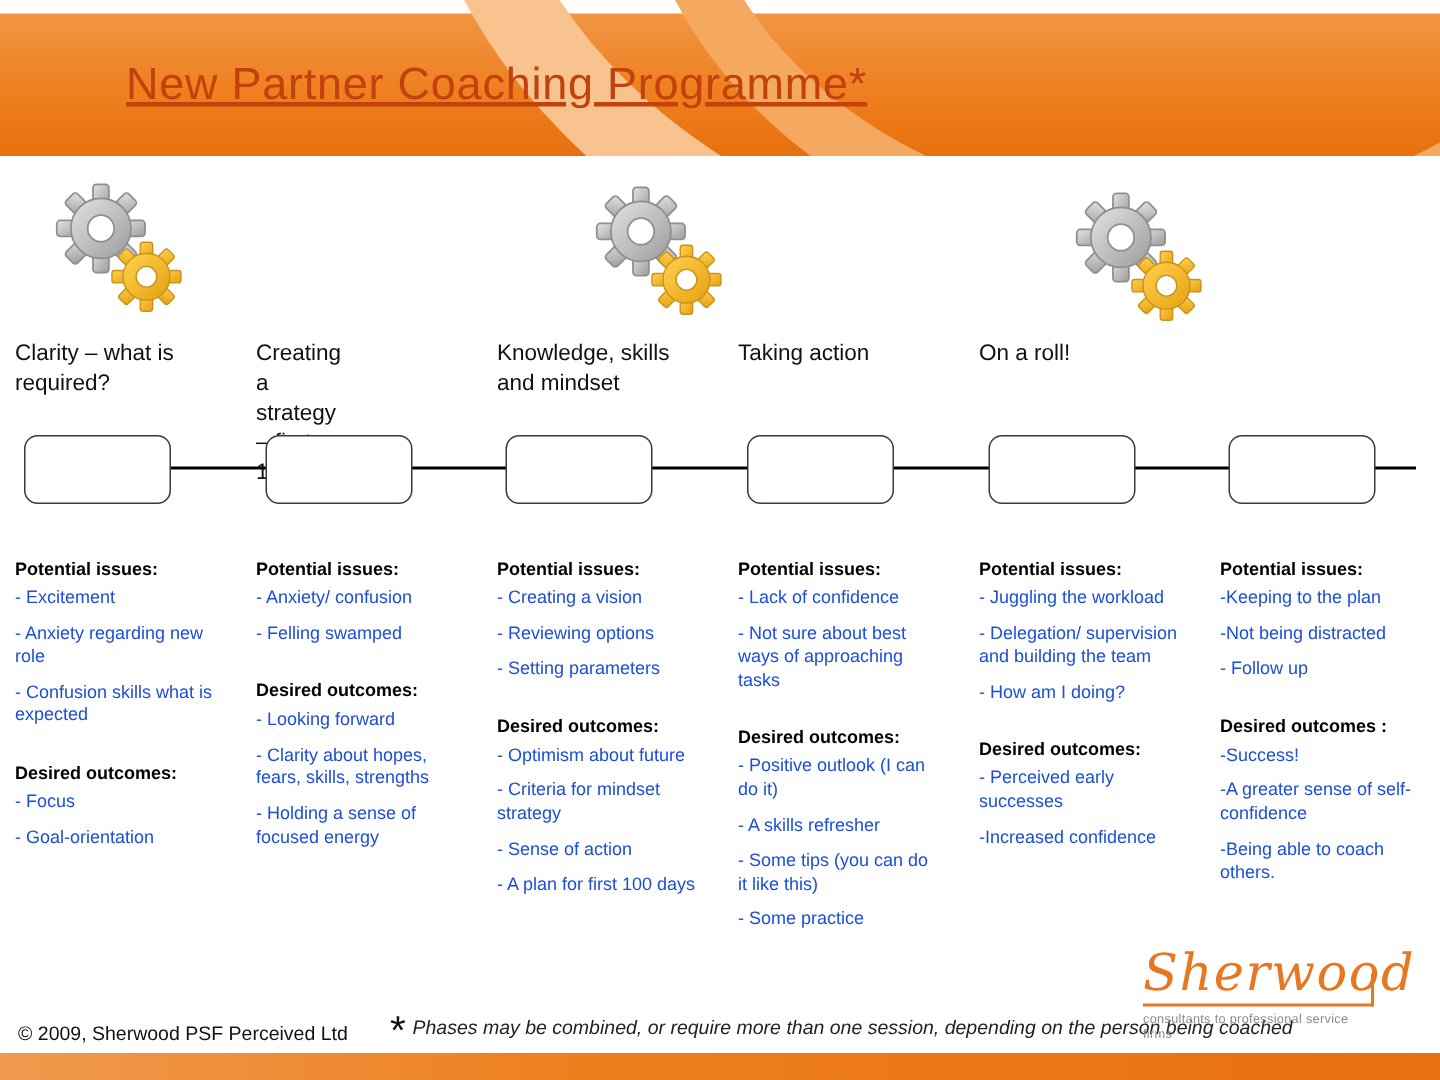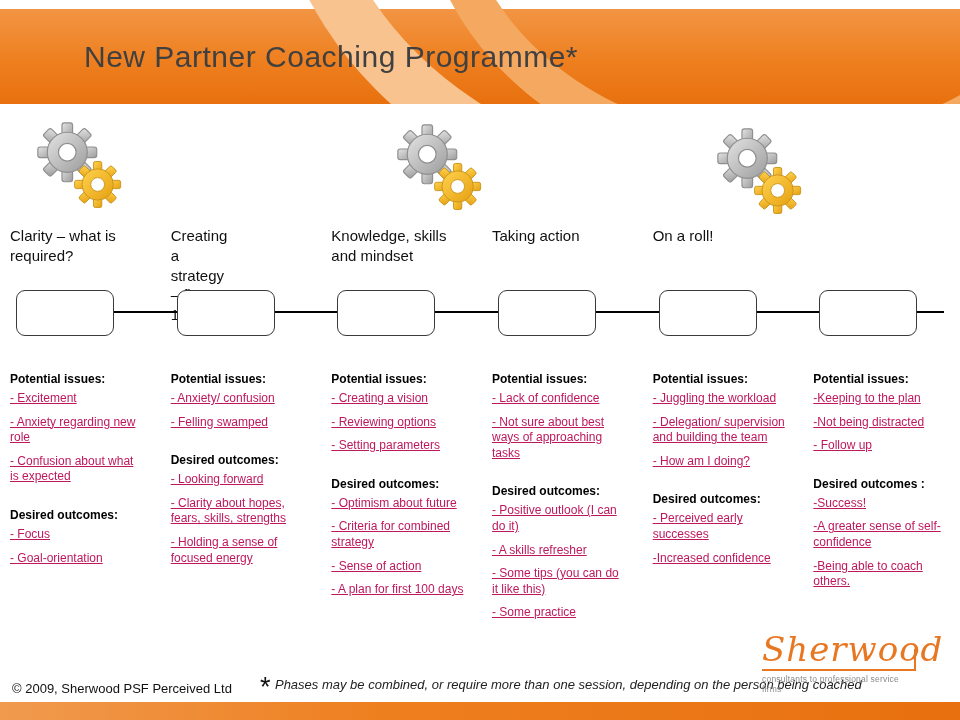--- a/index.html
+++ b/index.html
@@ -8,22 +8,22 @@
     background:#ffffff; font-family:"Liberation Sans", sans-serif; color:#1a1a1a;
   }
 
   
   .header { position:absolute; top:0; left:0; width:100%; height:104px; overflow:hidden; background:#fff; }
   .header-band { position:absolute; left:0; right:0; top:9px; bottom:0;
     background:linear-gradient(180deg,#f29544 0%, #ee7f1f 55%, #e8700e 100%); }
   .arc { position:absolute; border-radius:50%; }
   .arc2 { width:820px; height:660px; right:-240px; top:-540px; border:55px solid #f8c38f; }
   .arc1 { width:640px; height:520px; right:-180px; top:-420px; border:40px solid #f5a860; }
-  .slide-title { position:absolute; left:84px; top:40px; color:#404040;
-    font-size:30px; font-weight:400; letter-spacing:0.5px; white-space:nowrap; }
+  .slide-title { position:absolute; left:84px; top:40px; color:#c2410c;
+    font-size:30px; font-weight:400; letter-spacing:0.5px; white-space:nowrap;text-decoration:underline; }
 
   
   .gears { position:absolute; }
   .g1 { left:36px;  top:120px; }
   .g2 { left:396px; top:122px; }
   .g3 { left:716px; top:126px; }
 
   
   .grid6 { position:absolute; left:0; right:0; padding:0 14px 0 10px;
     display:grid; grid-template-columns:repeat(6,1fr); column-gap:28px; }
@@ -38,21 +38,21 @@
   .timeline { position:absolute; left:0; right:0; top:290px; height:48px; }
   .timeline-line { position:absolute; left:16px; right:16px; top:21px; height:2px; background:#000; }
   .boxes { top:290px; }
   .box { position:relative; z-index:1; width:96px; height:44px; margin-left:6px;
     border:1.5px solid #3a3a3a; border-radius:9px; background:#ffffff; }
 
   
   .details { top:372px; }
   .heading { font-size:12px; font-weight:bold; color:#000; margin-bottom:5px; }
   .heading.outcomes { margin-top:23px; }
-  .item { font-size:12px; line-height:1.3; margin-bottom:8px; color:#be185d;text-decoration:underline; }
+  .item { font-size:12px; line-height:1.3; margin-bottom:8px; color:#1d4ed8; }
 
   
   .copyright { position:absolute; left:12px; top:681px; font-size:13px; color:#111; }
   .footnote { position:absolute; left:260px; top:672px; white-space:nowrap; }
   .footnote .star { font-size:27px; font-style:normal; vertical-align:-7px; color:#111; }
   .footnote .note-text { font-size:13px; font-style:italic; color:#222; }
 
   .logo { position:absolute; left:762px; top:632px; width:154px; }
   .logo-name { font-family:"DejaVu Serif", serif; font-style:italic; font-size:34px;
     line-height:1.05; color:#E87722; letter-spacing:1px; }
@@ -173,21 +173,21 @@
         <div class="box"></div>
       </div>
   </div>
 
   <div class="grid6 details">
 
     <div class="col">
       <div class="heading">Potential issues:</div>
       <div class="item">- Excitement</div>
       <div class="item">- Anxiety regarding new role</div>
-      <div class="item">- Confusion about what is expected</div>
+      <div class="item">- Confusion skills what is expected</div>
       <div class="heading outcomes">Desired outcomes:</div>
       <div class="item">- Focus</div>
       <div class="item">- Goal-orientation</div>
     </div>
 
     <div class="col">
       <div class="heading">Potential issues:</div>
       <div class="item">- Anxiety/ confusion</div>
       <div class="item">- Felling swamped</div>
       <div class="heading outcomes">Desired outcomes:</div>
@@ -196,21 +196,21 @@
       <div class="item">- Holding a sense of focused energy</div>
     </div>
 
     <div class="col">
       <div class="heading">Potential issues:</div>
       <div class="item">- Creating a vision</div>
       <div class="item">- Reviewing options</div>
       <div class="item">- Setting parameters</div>
       <div class="heading outcomes">Desired outcomes:</div>
       <div class="item">- Optimism about future</div>
-      <div class="item">- Criteria for combined strategy</div>
+      <div class="item">- Criteria for mindset strategy</div>
       <div class="item">- Sense of action</div>
       <div class="item">- A plan for first 100 days</div>
     </div>
 
     <div class="col">
       <div class="heading">Potential issues:</div>
       <div class="item">- Lack of confidence</div>
       <div class="item">- Not sure about best ways of approaching tasks</div>
       <div class="heading outcomes">Desired outcomes:</div>
       <div class="item">- Positive outlook (I can do it)</div>

